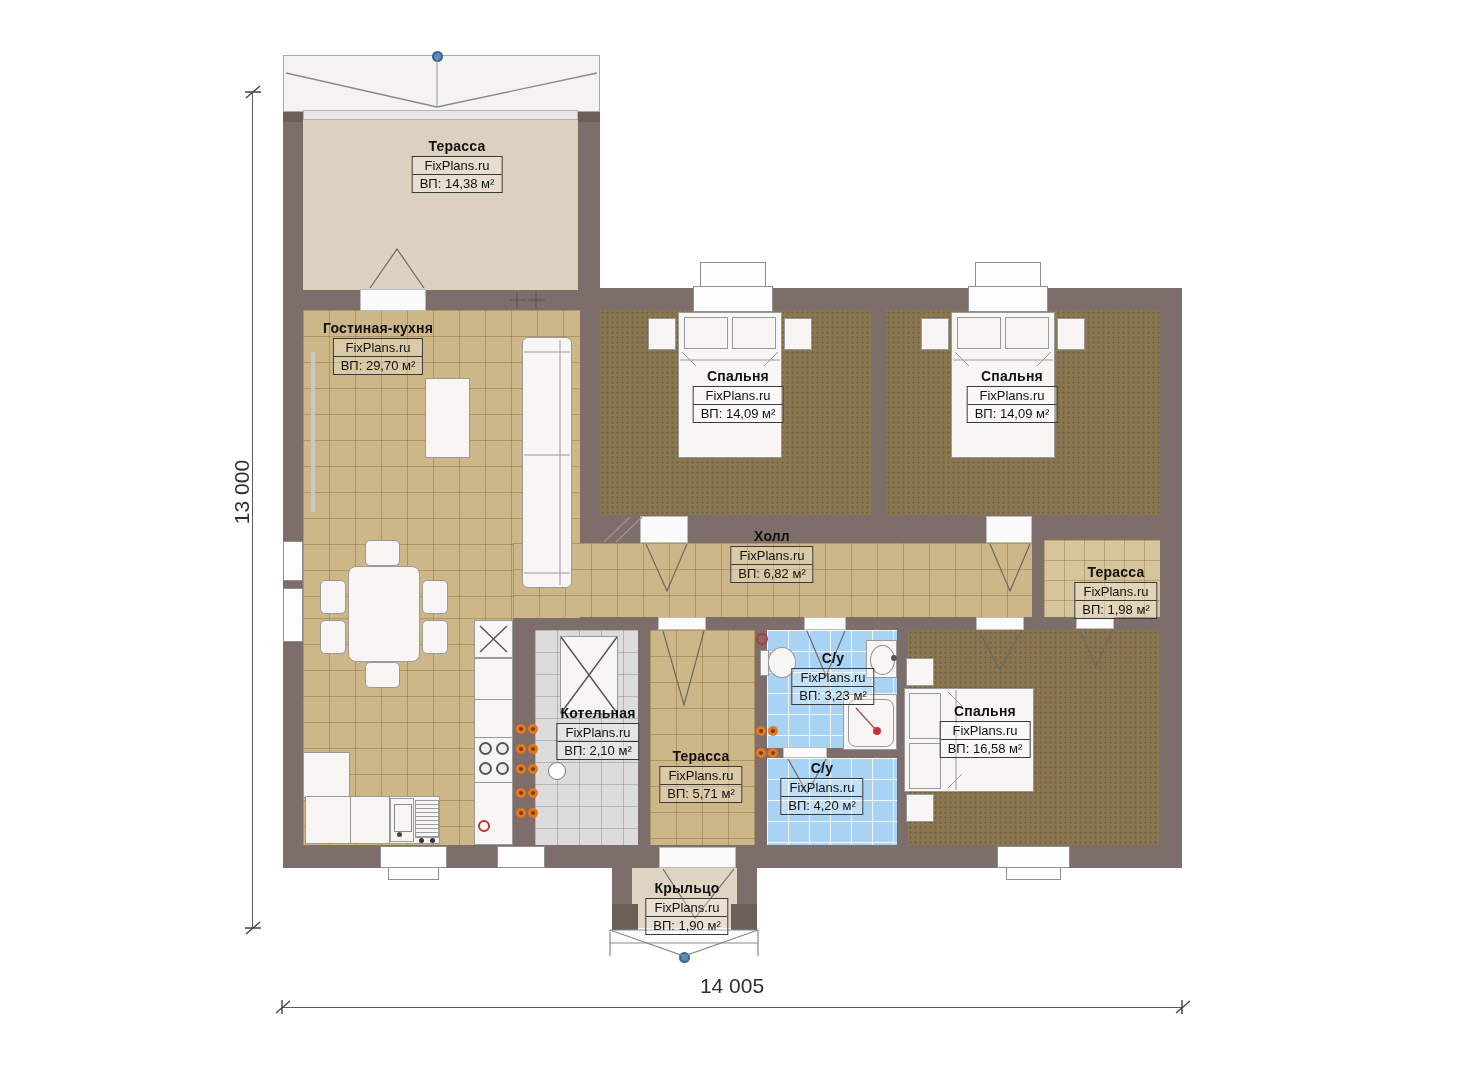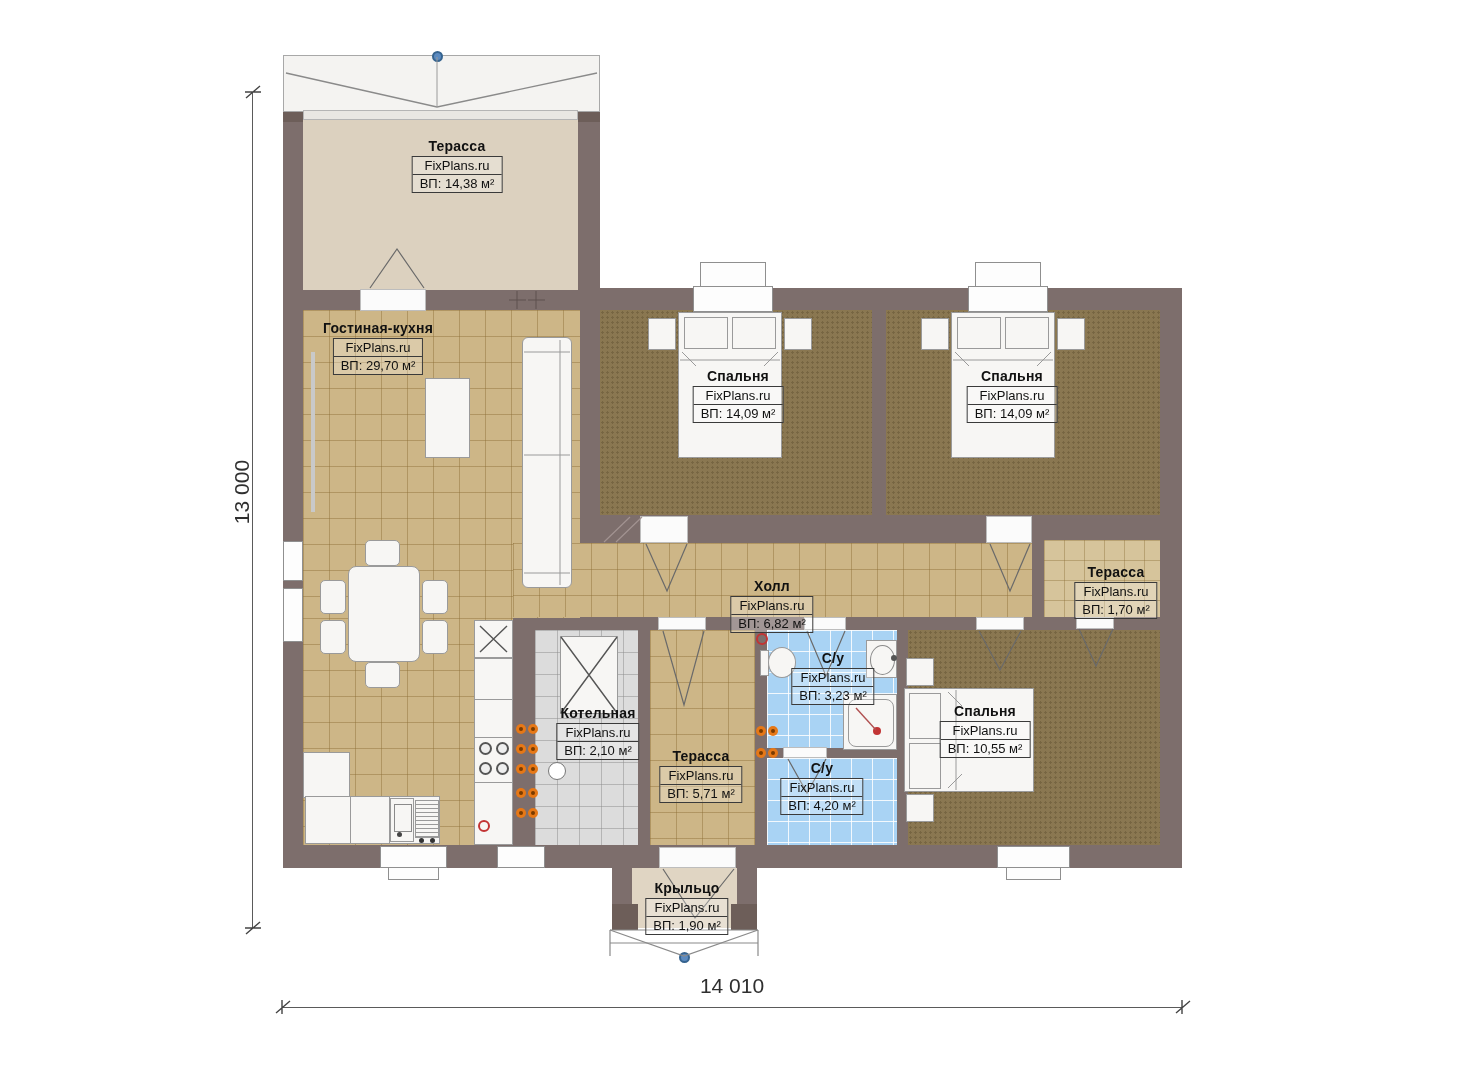--- a/index.html
+++ b/index.html
@@ -54,21 +54,21 @@
   .grill{position:absolute;z-index:12;background:repeating-linear-gradient(#f7f6f4 0 3px,#9a9a9a 3px 4px);border:1px solid #9a9a9a;box-sizing:border-box;}
 </style>
 </head>
 <body>
 
 <div id="canvas">
 
   <div class="dim-line" style="left:252px;top:92px;width:1px;height:836px;"></div>
   <div class="dim-line" style="left:282px;top:1007px;width:900px;height:1px;"></div>
   <div class="dim-label" style="left:172px;top:480px;width:140px;transform:rotate(-90deg);">13 000</div>
-  <div class="dim-label" style="left:662px;top:974px;width:140px;">14 010</div>
+  <div class="dim-label" style="left:662px;top:974px;width:140px;">14 005</div>
 
   <div class="abs" style="left:283px;top:55px;width:317px;height:57px;background:#f4f3f1;border:1px solid #a8a8a8;box-sizing:border-box;z-index:2;"></div>
   <div class="bluedot" style="left:432px;top:51px;"></div>
 
   <div class="wall" style="left:283px;top:95px;width:20px;height:195px;"></div>
   <div class="wall" style="left:578px;top:95px;width:22px;height:195px;"></div>
   <div class="wall-dark" style="left:283px;top:95px;width:26px;height:27px;"></div>
   <div class="wall-dark" style="left:574px;top:95px;width:26px;height:27px;"></div>
   <div class="abs" style="left:303px;top:110px;width:275px;height:10px;background:#e9e7e3;border:1px solid #b5b5b5;box-sizing:border-box;z-index:2;"></div>
   <div class="floor floor-porch" style="left:303px;top:120px;width:275px;height:170px;background:#dcd1bf;"></div>
@@ -265,28 +265,28 @@
   <div class="room-label" style="left:738px;top:368px;">
     <div class="room-name">Спальня</div>
     <div class="label-table"><div class="wm">FixPlans.ru</div><div class="ar">ВП: 14,09 м²</div></div>
   </div>
 
   <div class="room-label" style="left:1012px;top:368px;">
     <div class="room-name">Спальня</div>
     <div class="label-table"><div class="wm">FixPlans.ru</div><div class="ar">ВП: 14,09 м²</div></div>
   </div>
 
-  <div class="room-label" style="left:772px;top:578px;">
+  <div class="room-label" style="left:772px;top:528px;">
     <div class="room-name">Холл</div>
     <div class="label-table"><div class="wm">FixPlans.ru</div><div class="ar">ВП: 6,82 м²</div></div>
   </div>
 
   <div class="room-label" style="left:1116px;top:564px;">
     <div class="room-name">Терасса</div>
-    <div class="label-table"><div class="wm">FixPlans.ru</div><div class="ar">ВП: 1,70 м²</div></div>
+    <div class="label-table"><div class="wm">FixPlans.ru</div><div class="ar">ВП: 1,98 м²</div></div>
   </div>
 
   <div class="room-label" style="left:598px;top:705px;">
     <div class="room-name">Котельная</div>
     <div class="label-table"><div class="wm">FixPlans.ru</div><div class="ar">ВП: 2,10 м²</div></div>
   </div>
 
   <div class="room-label" style="left:701px;top:748px;">
     <div class="room-name">Терасса</div>
     <div class="label-table"><div class="wm">FixPlans.ru</div><div class="ar">ВП: 5,71 м²</div></div>
@@ -297,21 +297,21 @@
     <div class="label-table"><div class="wm">FixPlans.ru</div><div class="ar">ВП: 3,23 м²</div></div>
   </div>
 
   <div class="room-label" style="left:822px;top:760px;">
     <div class="room-name">С/у</div>
     <div class="label-table"><div class="wm">FixPlans.ru</div><div class="ar">ВП: 4,20 м²</div></div>
   </div>
 
   <div class="room-label" style="left:985px;top:703px;">
     <div class="room-name">Спальня</div>
-    <div class="label-table"><div class="wm">FixPlans.ru</div><div class="ar">ВП: 10,55 м²</div></div>
+    <div class="label-table"><div class="wm">FixPlans.ru</div><div class="ar">ВП: 16,58 м²</div></div>
   </div>
 
   <div class="room-label" style="left:687px;top:880px;">
     <div class="room-name">Крыльцо</div>
     <div class="label-table"><div class="wm">FixPlans.ru</div><div class="ar">ВП: 1,90 м²</div></div>
   </div>
 
 </div>
 
 </body></html>

